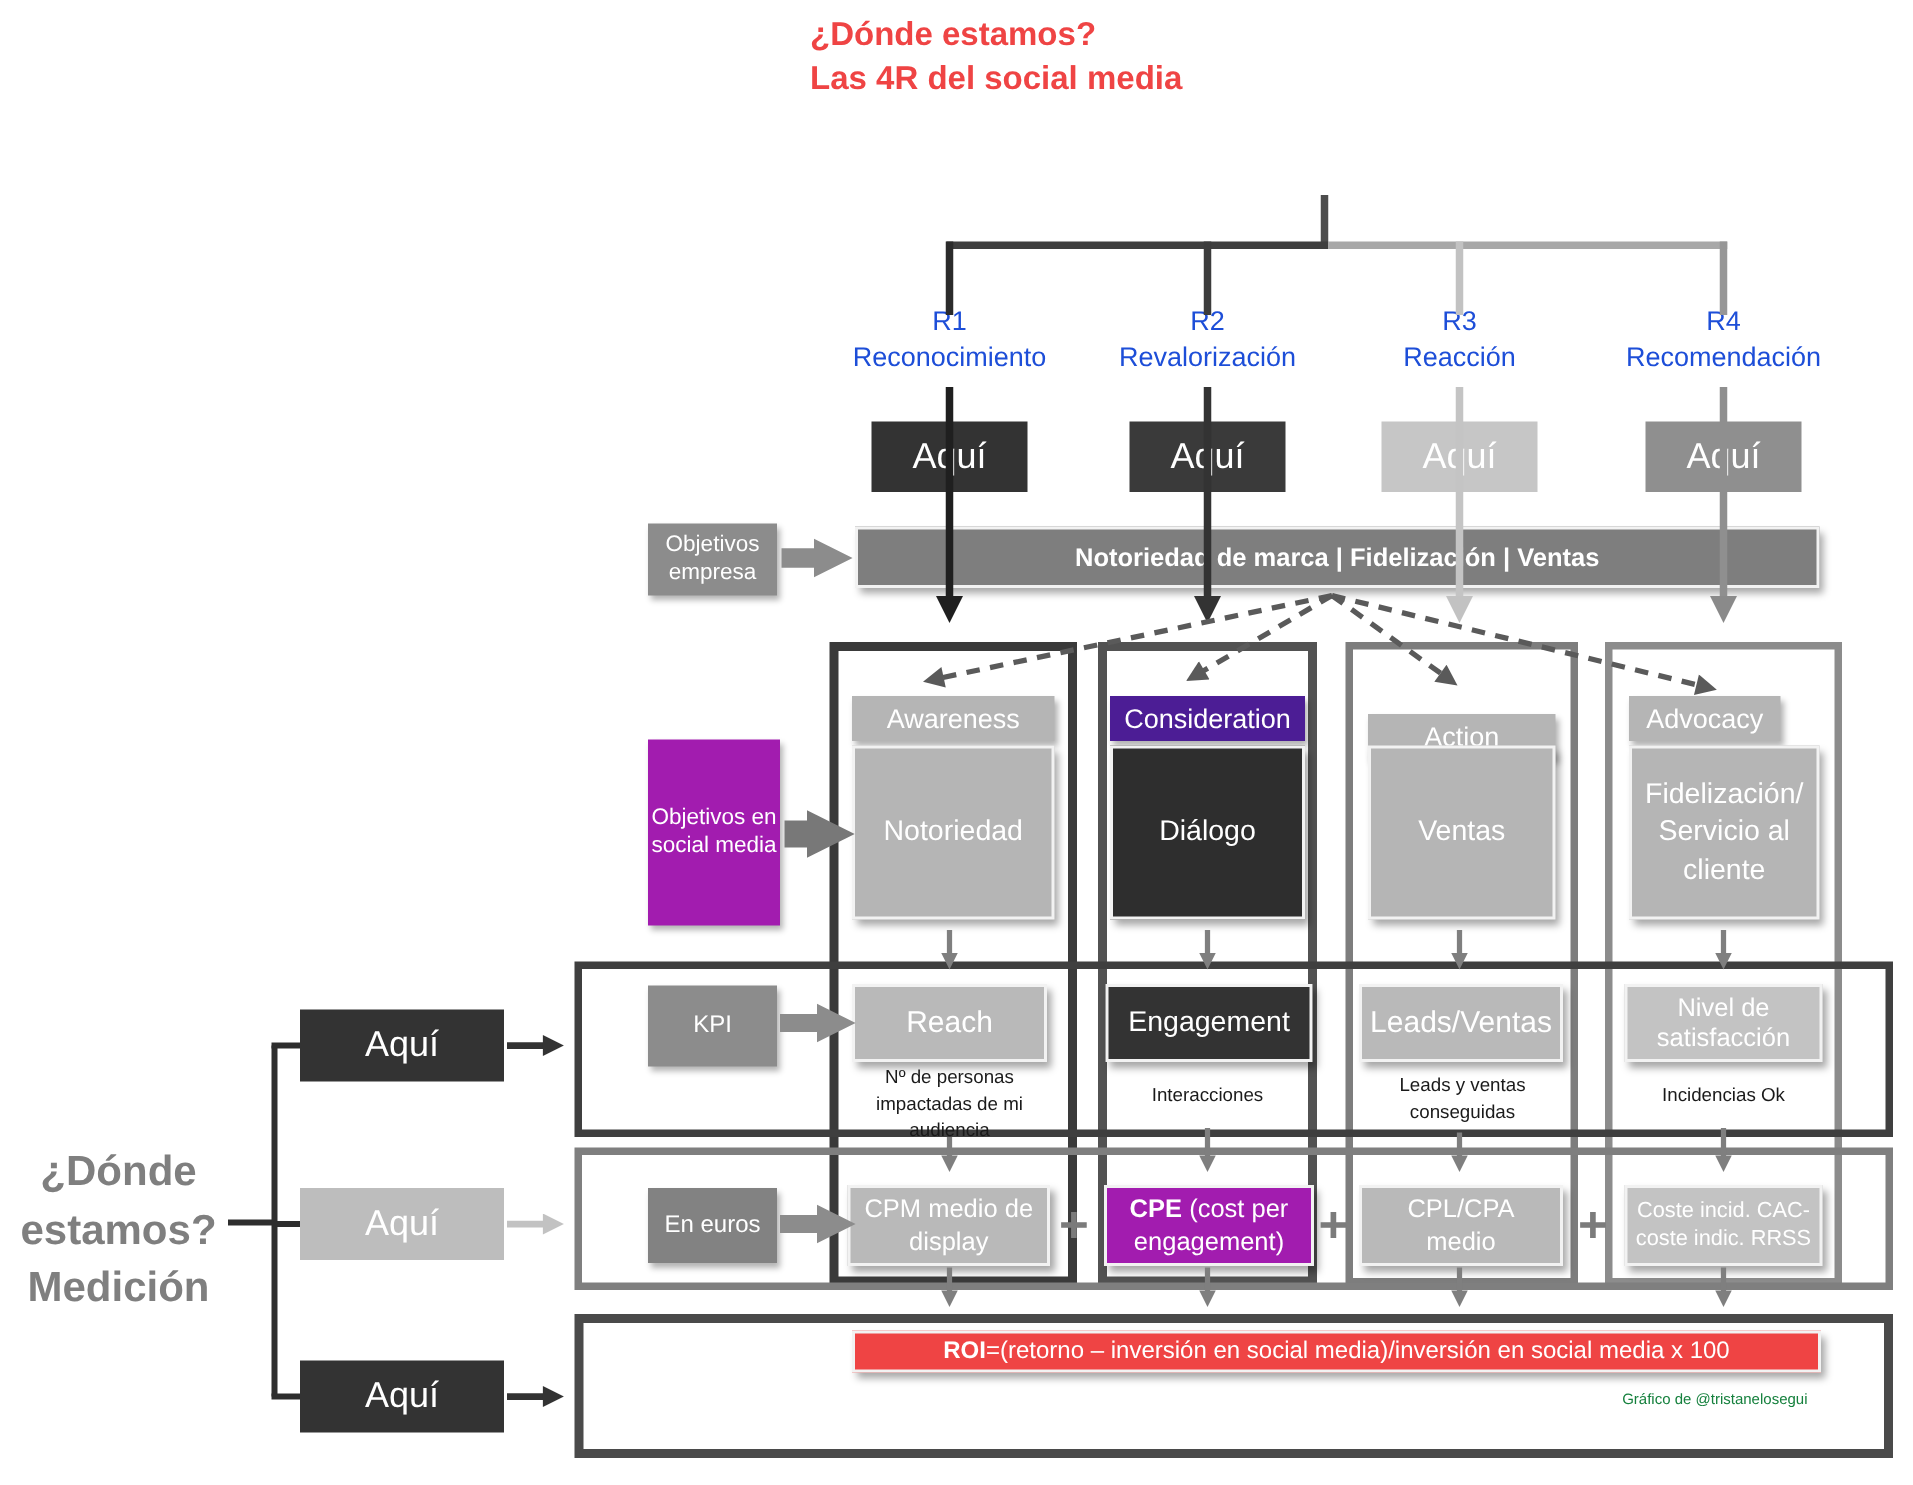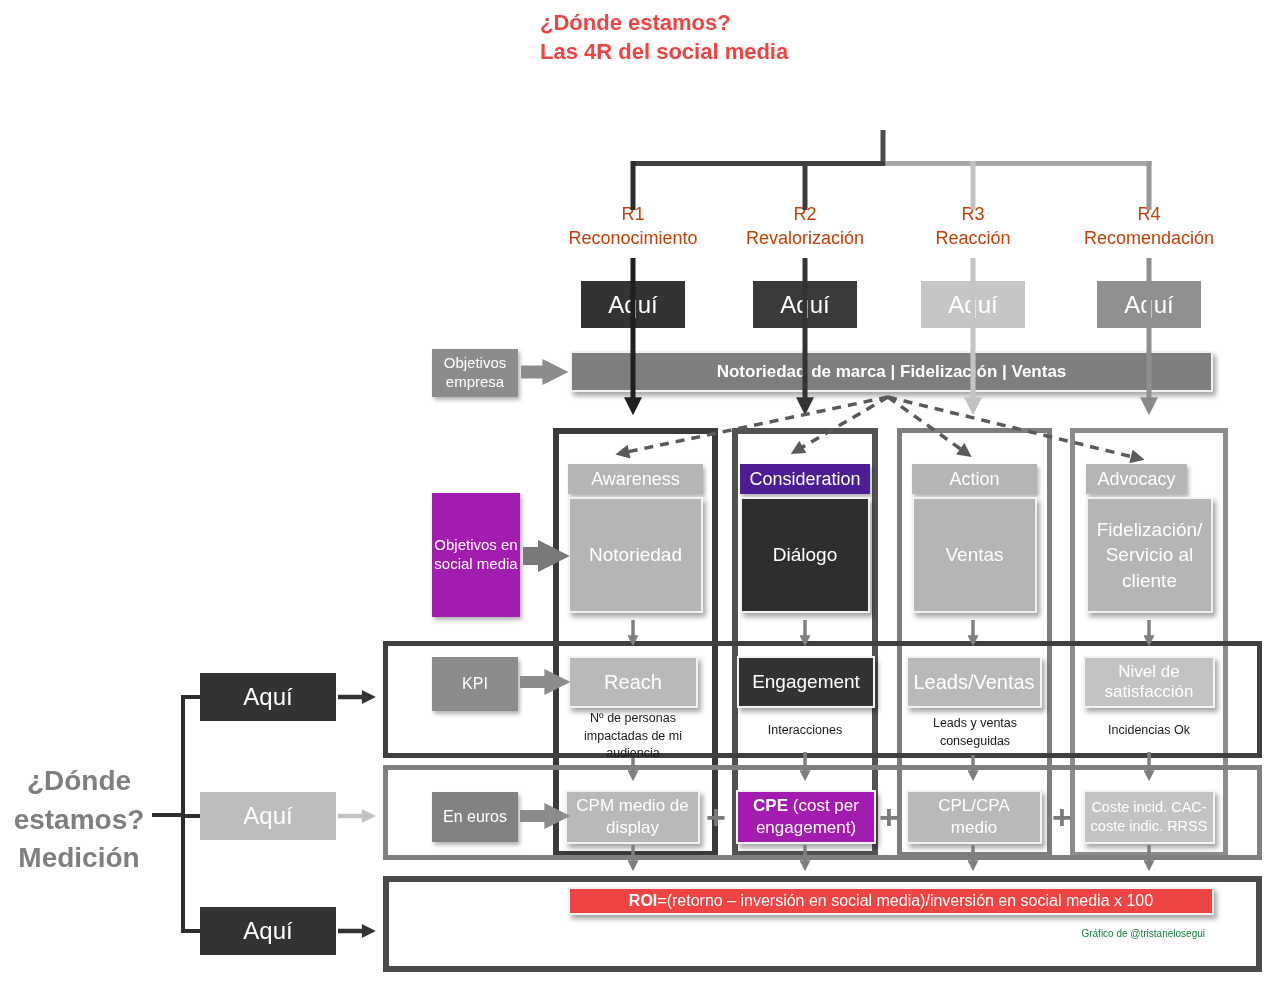--- a/index.html
+++ b/index.html
@@ -9,21 +9,21 @@
   }
   .abs{position:absolute;box-sizing:border-box;}
   .center{display:flex;align-items:center;justify-content:center;text-align:center;}
   .pre{white-space:pre-line;}
   
   .main-title{left:540px;top:8px;width:700px;text-align:left;
     font-size:22px;font-weight:bold;color:#ef4444;line-height:1.32;}
   .left-title{left:0px;top:762px;width:158px;text-align:center;
     font-size:28px;font-weight:bold;color:#7f7f7f;line-height:1.38;}
   
-  .r-label{top:203px;width:200px;text-align:center;font-size:18px;color:#c2410c;line-height:1.33;}
+  .r-label{top:203px;width:200px;text-align:center;font-size:18px;color:#1d4ed8;line-height:1.33;}
   
   .aqui{height:47px;color:#fff;font-size:24px;}
   .shadowbox{border:2px solid #f2f2f2;box-shadow:3px 4px 5px rgba(0,0,0,0.35);color:#fff;}
   .glabel{background:#868686;color:#fff;font-size:15px;line-height:1.25;box-shadow:2px 3px 4px rgba(0,0,0,0.3);}
   .bar{background:#ef4444;color:#fff;font-weight:bold;font-size:17px;}
   .colbox{background:transparent;}
   .hdr{top:464px;height:30px;font-size:18px;color:#fff;background:#b5b5b5;box-shadow:2px 3px 4px rgba(0,0,0,0.3);}
   .mainbox{top:497px;height:116px;font-size:19px;line-height:1.35;}
   .kpibox{top:656px;height:52px;font-size:20px;}
   .kpidetail{font-size:12.5px;color:#1a1a1a;line-height:1.4;text-align:center;}
@@ -70,21 +70,21 @@
   <div class="abs center glabel" style="left:432px;top:349px;width:86px;height:48px;background:#8c8c8c;">Objetivos empresa</div>
   <div class="abs center bar shadowbox" style="left:570px;top:351px;width:643px;height:41px;background:#7e7e7e;">Notoriedad de marca | Fidelización | Ventas</div>
 
   <div class="abs colbox" style="left:553px;top:428px;width:165px;height:429px;border:6px solid #3a3a3a;"></div>
   <div class="abs colbox" style="left:732px;top:428px;width:146px;height:429px;border:6px solid #525252;"></div>
   <div class="abs colbox" style="left:897px;top:428px;width:155px;height:429px;border:5px solid #7d7d7d;"></div>
   <div class="abs colbox" style="left:1070px;top:428px;width:158px;height:429px;border:5px solid #8c8c8c;"></div>
 
   <div class="abs center hdr" style="left:568px;width:135px;">Awareness</div>
   <div class="abs center hdr" style="left:740px;width:130px;background:#4c1d95;">Consideration</div>
-  <div class="abs center hdr" style="left:912px;width:125px;">Action</div>
+  <div class="abs center hdr" style="left:912px;width:125px;margin-top:12px;">Action</div>
   <div class="abs center hdr" style="left:1086px;width:101px;">Advocacy</div>
 
   <div class="abs center mainbox shadowbox" style="left:568px;width:135px;background:#b5b5b5;">Notoriedad</div>
   <div class="abs center mainbox shadowbox" style="left:740px;width:130px;background:#2e2e2e;">Diálogo</div>
   <div class="abs center mainbox shadowbox" style="left:912px;width:125px;background:#b5b5b5;">Ventas</div>
   <div class="abs center mainbox shadowbox pre" style="left:1086px;width:127px;background:#b5b5b5;">Fidelización/
 Servicio al
 cliente</div>
 
   <div class="abs center glabel" style="left:432px;top:493px;width:88px;height:124px;background:#a21caf;">Objetivos en social media</div>

